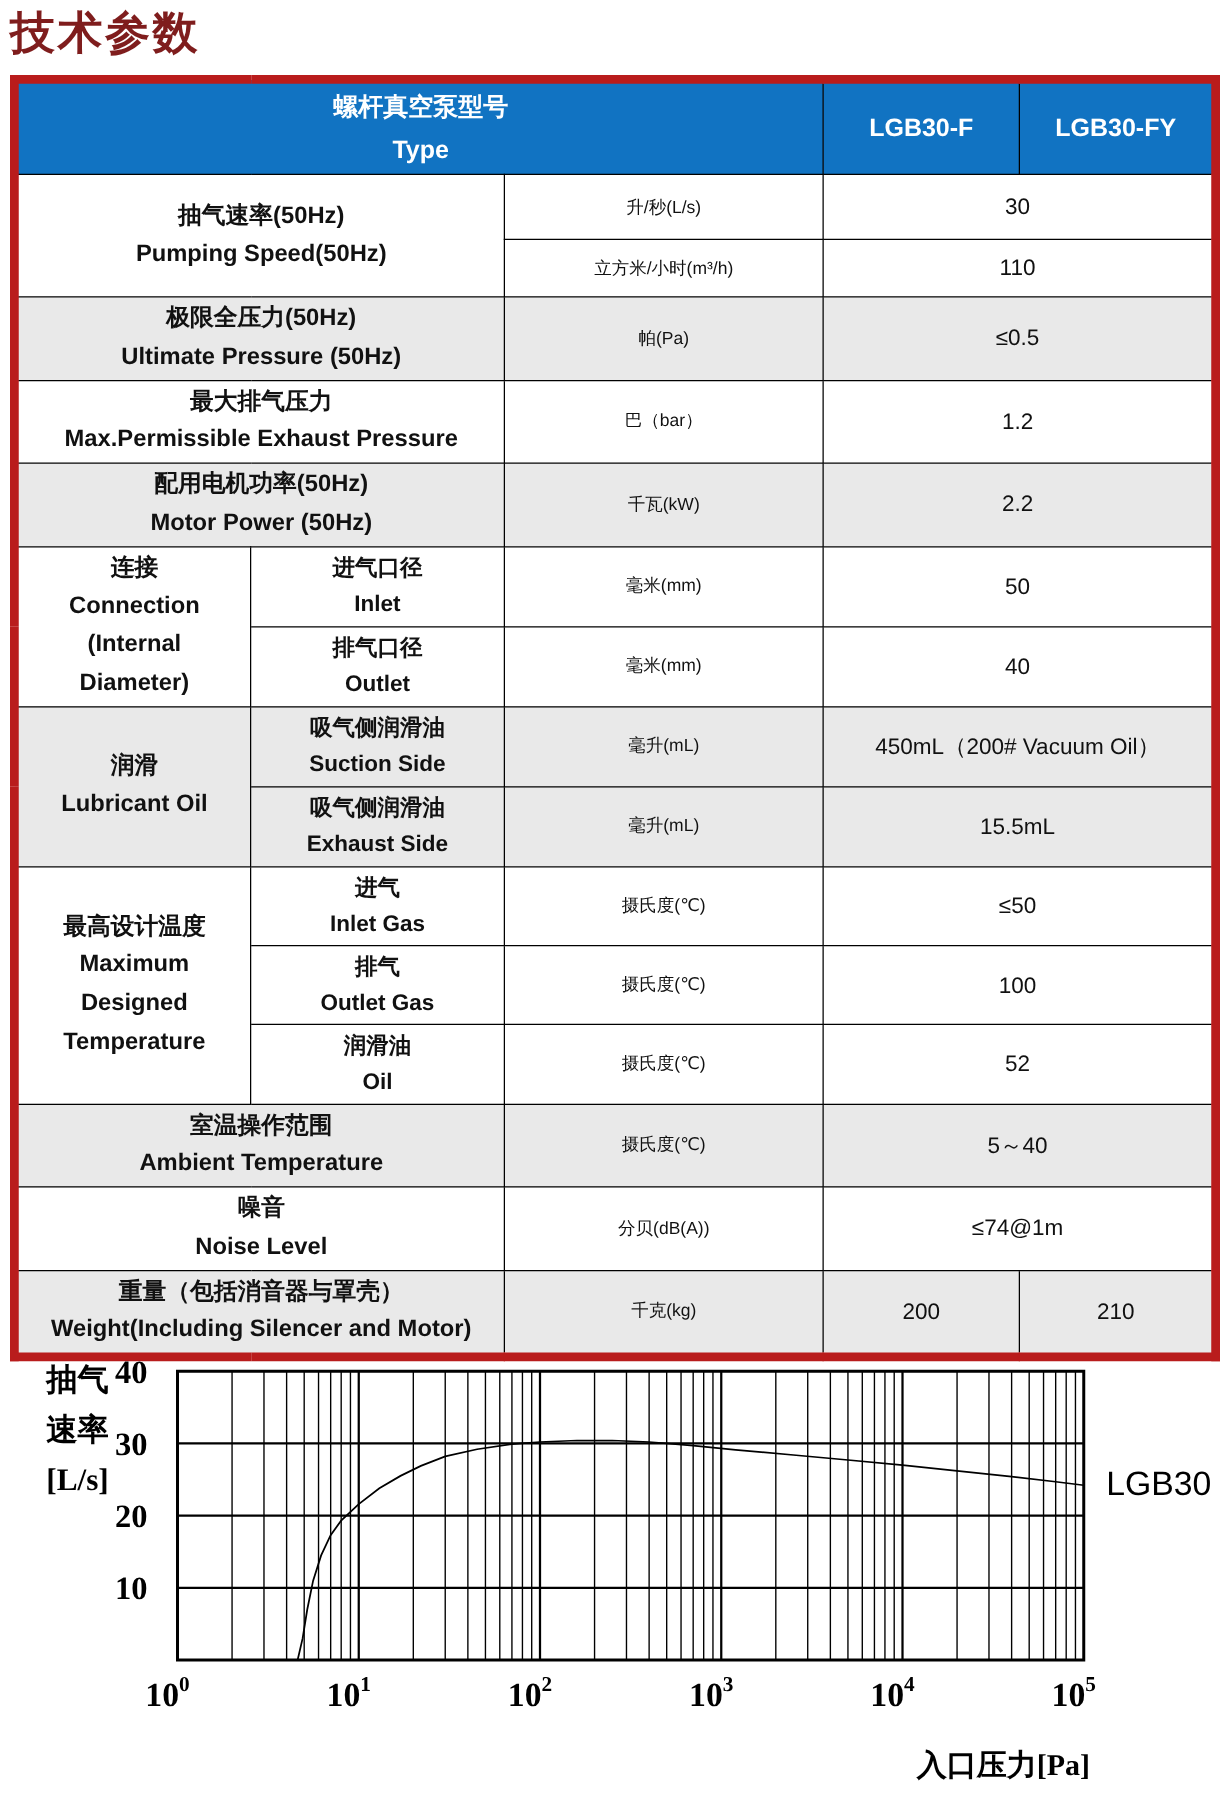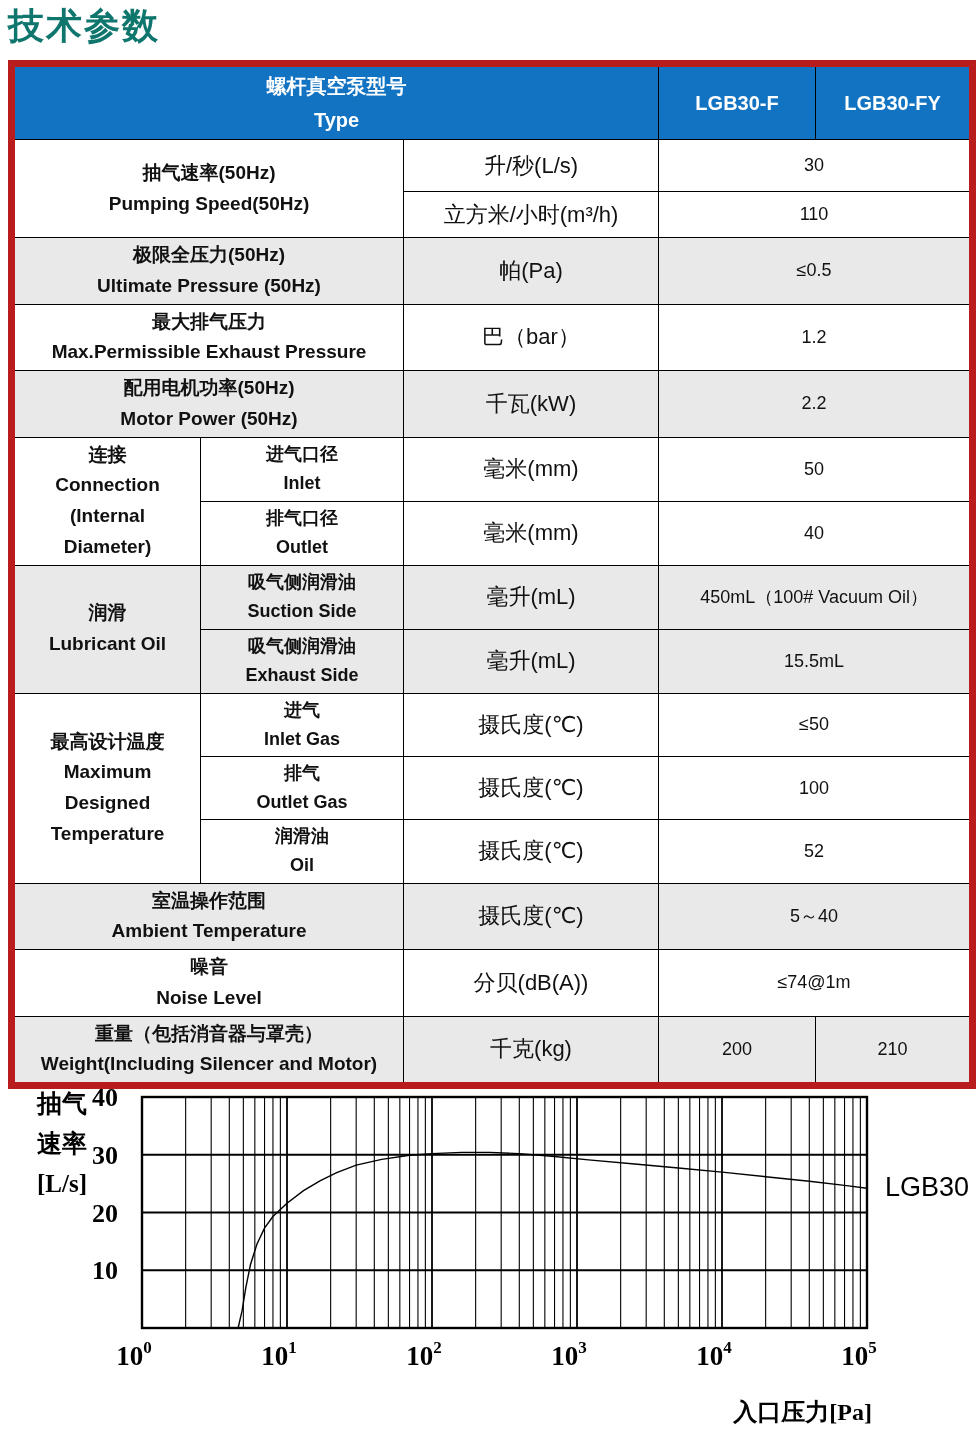--- a/index.html
+++ b/index.html
@@ -3,36 +3,36 @@
 <meta charset="utf-8">
 <style>
   * { margin:0; padding:0; box-sizing:border-box; }
   html,body { background:#ffffff; }
   body {
     width:977px; height:1440px; position:relative; overflow:hidden;
     font-family:"Liberation Sans","DejaVu Sans",sans-serif; color:#111;
   }
   .page-title {
     position:absolute; left:8px; top:2px;
-    font-size:36px; font-weight:bold; letter-spacing:2px; color:#0f766e;
+    font-size:36px; font-weight:bold; letter-spacing:2px; color:#7f1d1d;
   }
   table.spec {
     position:absolute; left:8px; top:60px; width:961px;
     border-collapse:collapse; table-layout:fixed;
   }
   table.spec { border:7px solid #b91c1c; }
   table.spec td { border:1.6px solid #000; text-align:center; vertical-align:middle;
     white-space:pre-line; padding:2px 4px; }
   td.head {
     background:#1173C2; color:#ffffff; font-weight:bold; font-size:20px;
     line-height:1.7;
   }
   td.lbl { font-weight:bold; font-size:19px; line-height:1.62; }
   td.sub { font-weight:bold; font-size:18px; line-height:1.62; }
-  td.unit { font-size:22px; }
+  td.unit { font-size:14px; }
   td.val  { font-size:18px; }
   tr.gray td { background:#E9E9E9; }
   tr.white td { background:#ffffff; }
   .chart-wrap { position:absolute; left:0; top:1056px; width:977px; height:384px; }
   svg text { font-family:"Liberation Serif","DejaVu Serif",serif; fill:#000; }
   svg text.sans { font-family:"Liberation Sans","DejaVu Sans",sans-serif; }
 </style>
 </head>
 <body>
 
@@ -96,21 +96,21 @@
 Outlet</td>
     <td class="unit">毫米(mm)</td>
     <td class="val" colspan="2">40</td>
   </tr>
   <tr class="gray" style="height:64px">
     <td class="lbl" rowspan="2">润滑
 Lubricant Oil</td>
     <td class="sub">吸气侧润滑油
 Suction Side</td>
     <td class="unit">毫升(mL)</td>
-    <td class="val" colspan="2">450mL（100# Vacuum Oil）</td>
+    <td class="val" colspan="2">450mL（200# Vacuum Oil）</td>
   </tr>
   <tr class="gray" style="height:64px">
     <td class="sub">吸气侧润滑油
 Exhaust Side</td>
     <td class="unit">毫升(mL)</td>
     <td class="val" colspan="2">15.5mL</td>
   </tr>
   <tr class="white" style="height:60px">
     <td class="lbl" rowspan="3">最高设计温度
 Maximum

